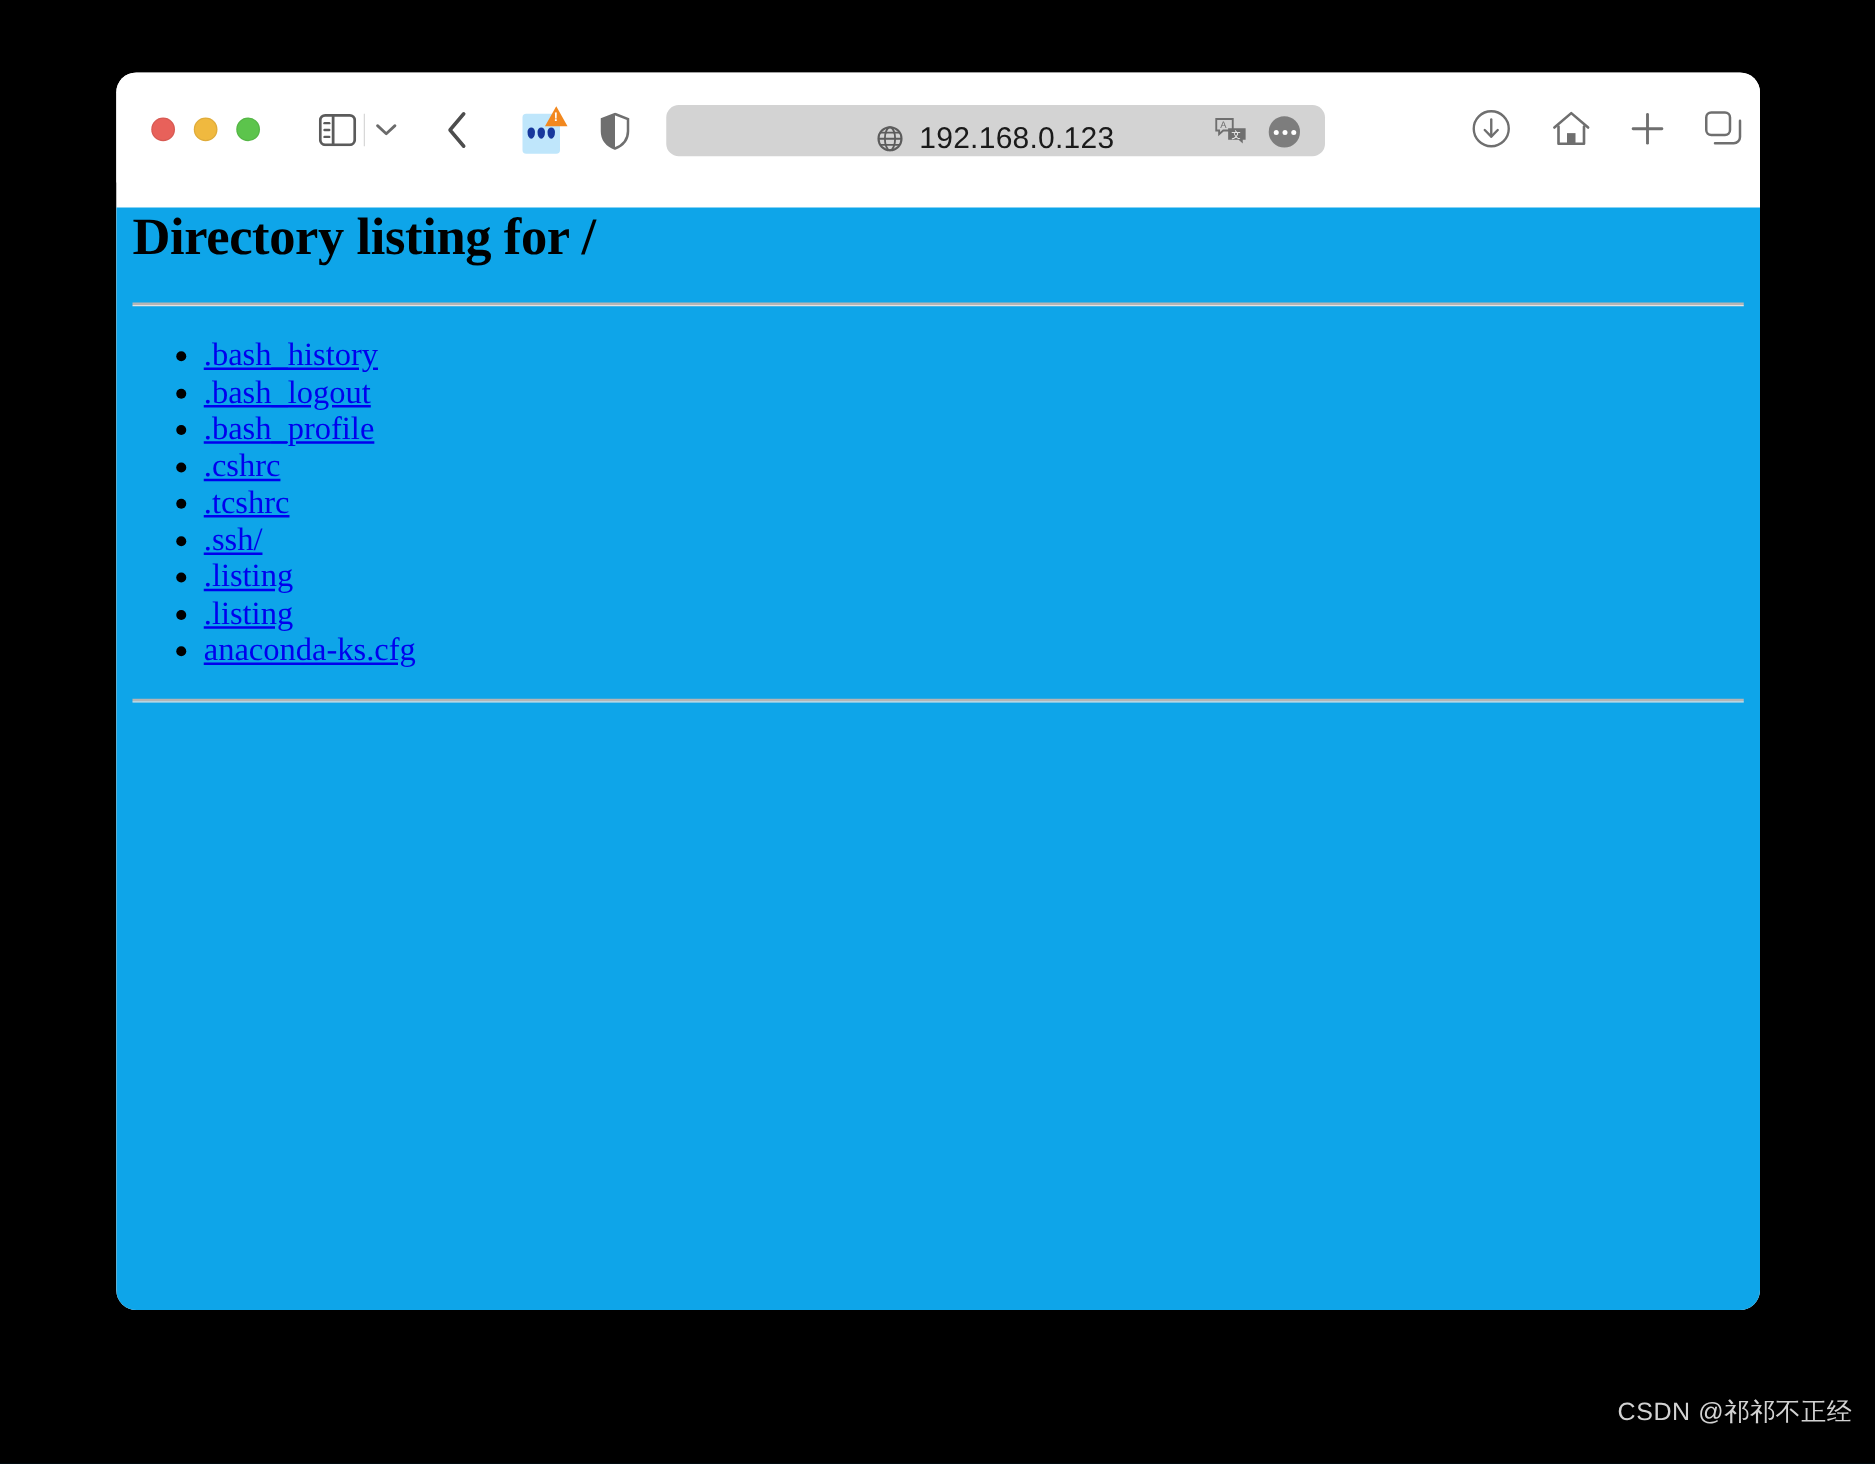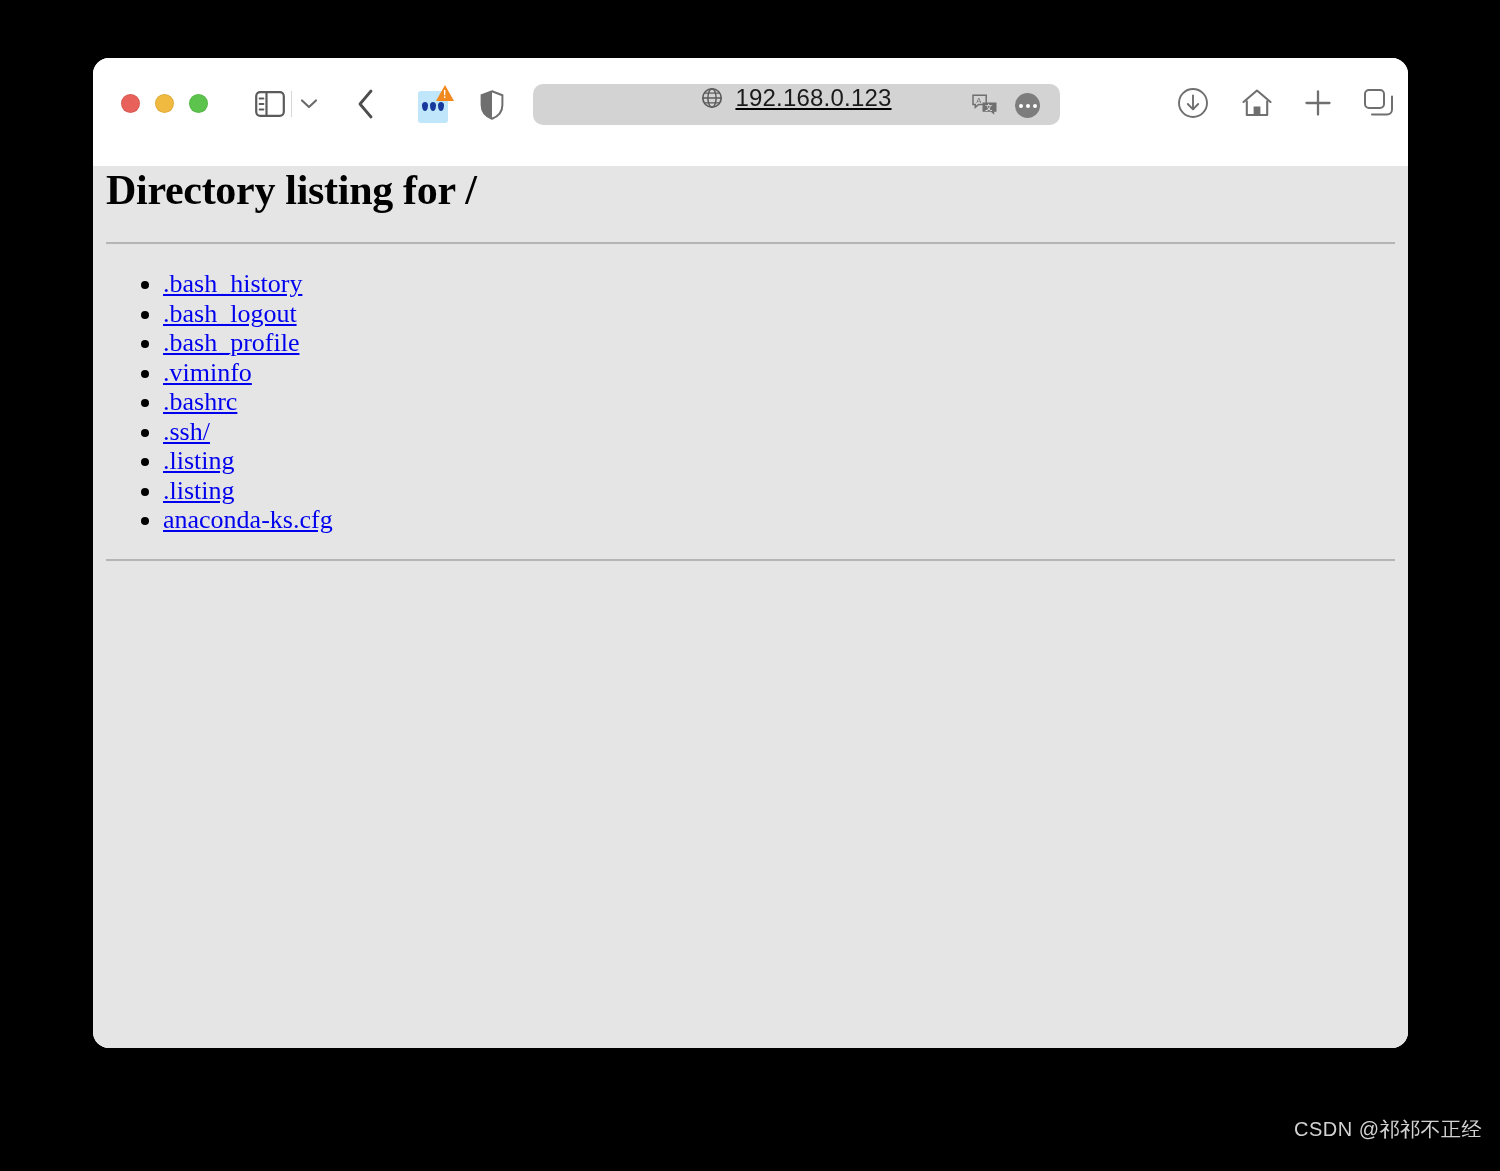--- a/index.html
+++ b/index.html
@@ -120,23 +120,22 @@
   
   #url-field {
     position: absolute;
     left: 440px;
     top: 26px;
     width: 527px;
     height: 41px;
     background: #d3d3d3;
     border-radius: 10px;
     display: flex;
-    align-items: flex-start;
+    align-items: flex-end;
     justify-content: center;
-    text-decoration: underline;
   }
   #url-inner {
     display: flex;
     align-items: center;
     gap: 12px;
   }
   #url-text {
     font-family: "Liberation Sans", sans-serif;
     font-size: 24px;
     color: #1a1a1a;
@@ -172,21 +171,21 @@
   
   #downloads-button { right: 198px; top: 28px; width: 34px; height: 34px; }
   #home-button      { right: 134px; top: 28px; width: 34px; height: 34px; }
   #newtab-button    { right: 73px;  top: 28px; width: 34px; height: 34px; }
   #tabs-button      { right: 12px;  top: 28px; width: 34px; height: 34px; }
 
   
   #page-content {
     position: relative;
     padding: 0 13px 0 13px;
-    background: #e5e5e5;
+    background: #0ea5e9;
     height: calc(100% - 88px);
   }
   #page-title {
     font-family: "Liberation Serif", serif;
     font-size: 42px;
     font-weight: bold;
     color: #000000;
     margin-top: 20px;
     margin-bottom: 28px;
     letter-spacing: -0.3px;
@@ -340,22 +339,22 @@
     </button>
   </div>
 
   <div id="page-content">
     <h1 id="page-title">Directory listing for /</h1>
     <hr class="rule">
     <ul id="file-list">
         <li><a href="#">.bash_history</a></li>
         <li><a href="#">.bash_logout</a></li>
         <li><a href="#">.bash_profile</a></li>
-        <li><a href="#">.viminfo</a></li>
-        <li><a href="#">.bashrc</a></li>
+        <li><a href="#">.cshrc</a></li>
+        <li><a href="#">.tcshrc</a></li>
         <li><a href="#">.ssh/</a></li>
         <li><a href="#">.listing</a></li>
         <li><a href="#">.listing</a></li>
         <li><a href="#">anaconda-ks.cfg</a></li>
       </ul>
     <hr class="rule">
   </div>
 </div>
 
 <div id="watermark">CSDN @祁祁不正经</div>

